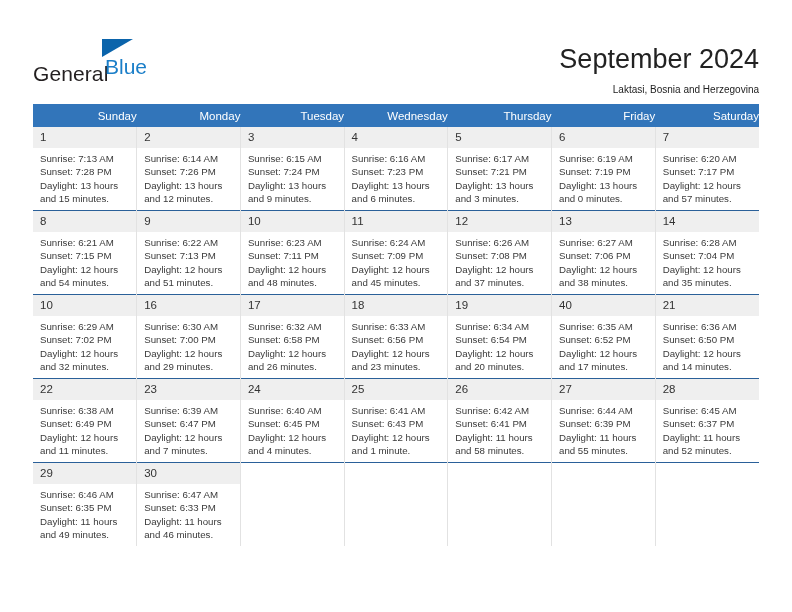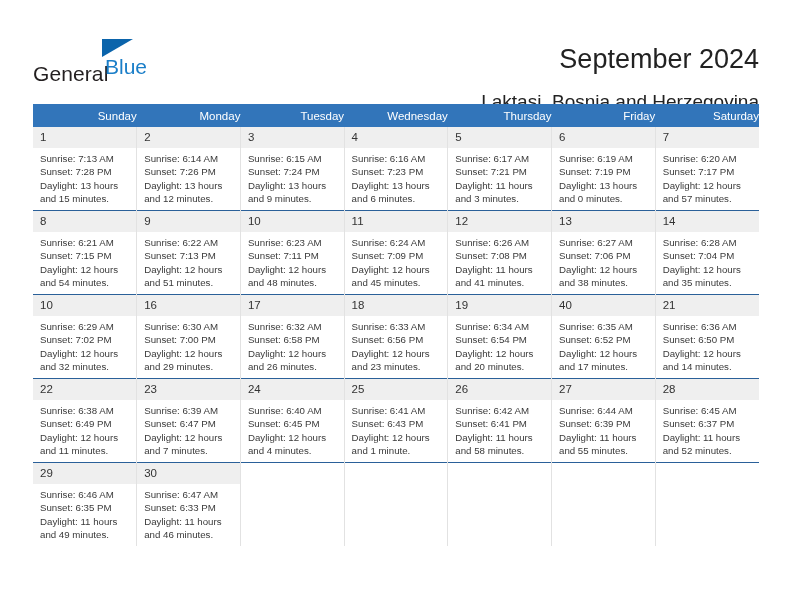--- a/index.html
+++ b/index.html
@@ -74,24 +74,24 @@
     text-align: right;
   }
   .cal-title {
     font-size: 27px;
     color: #222222;
     line-height: 32px;
     white-space: nowrap;
     margin-top: 15px;
   }
   .cal-subtitle {
-    font-size: 19px;
+    font-size: 10px;
     color: #222222;
     line-height: 22px;
-    margin-top: 16px;
+    margin-top: 4px;
     white-space: nowrap;
   }
 
   
   .calendar {
     position: absolute;
     left: 33px;
     top: 104px;
     width: 726px;
     border-collapse: collapse;
@@ -218,21 +218,21 @@
               <div>Sunrise: 6:16 AM</div>
               <div>Sunset: 7:23 PM</div>
               <div class="daylight">Daylight: 13 hours and 6 minutes.</div>
             </div>
           </td>
           <td>
             <span class="daynum">5</span>
             <div class="info">
               <div>Sunrise: 6:17 AM</div>
               <div>Sunset: 7:21 PM</div>
-              <div class="daylight">Daylight: 11 hours and 3 minutes.</div>
+              <div class="daylight">Daylight: 13 hours and 3 minutes.</div>
             </div>
           </td>
           <td>
             <span class="daynum">6</span>
             <div class="info">
               <div>Sunrise: 6:19 AM</div>
               <div>Sunset: 7:19 PM</div>
               <div class="daylight">Daylight: 13 hours and 0 minutes.</div>
             </div>
           </td>
@@ -276,21 +276,21 @@
               <div>Sunrise: 6:24 AM</div>
               <div>Sunset: 7:09 PM</div>
               <div class="daylight">Daylight: 12 hours and 45 minutes.</div>
             </div>
           </td>
           <td>
             <span class="daynum">12</span>
             <div class="info">
               <div>Sunrise: 6:26 AM</div>
               <div>Sunset: 7:08 PM</div>
-              <div class="daylight">Daylight: 11 hours and 41 minutes.</div>
+              <div class="daylight">Daylight: 12 hours and 37 minutes.</div>
             </div>
           </td>
           <td>
             <span class="daynum">13</span>
             <div class="info">
               <div>Sunrise: 6:27 AM</div>
               <div>Sunset: 7:06 PM</div>
               <div class="daylight">Daylight: 12 hours and 38 minutes.</div>
             </div>
           </td>

